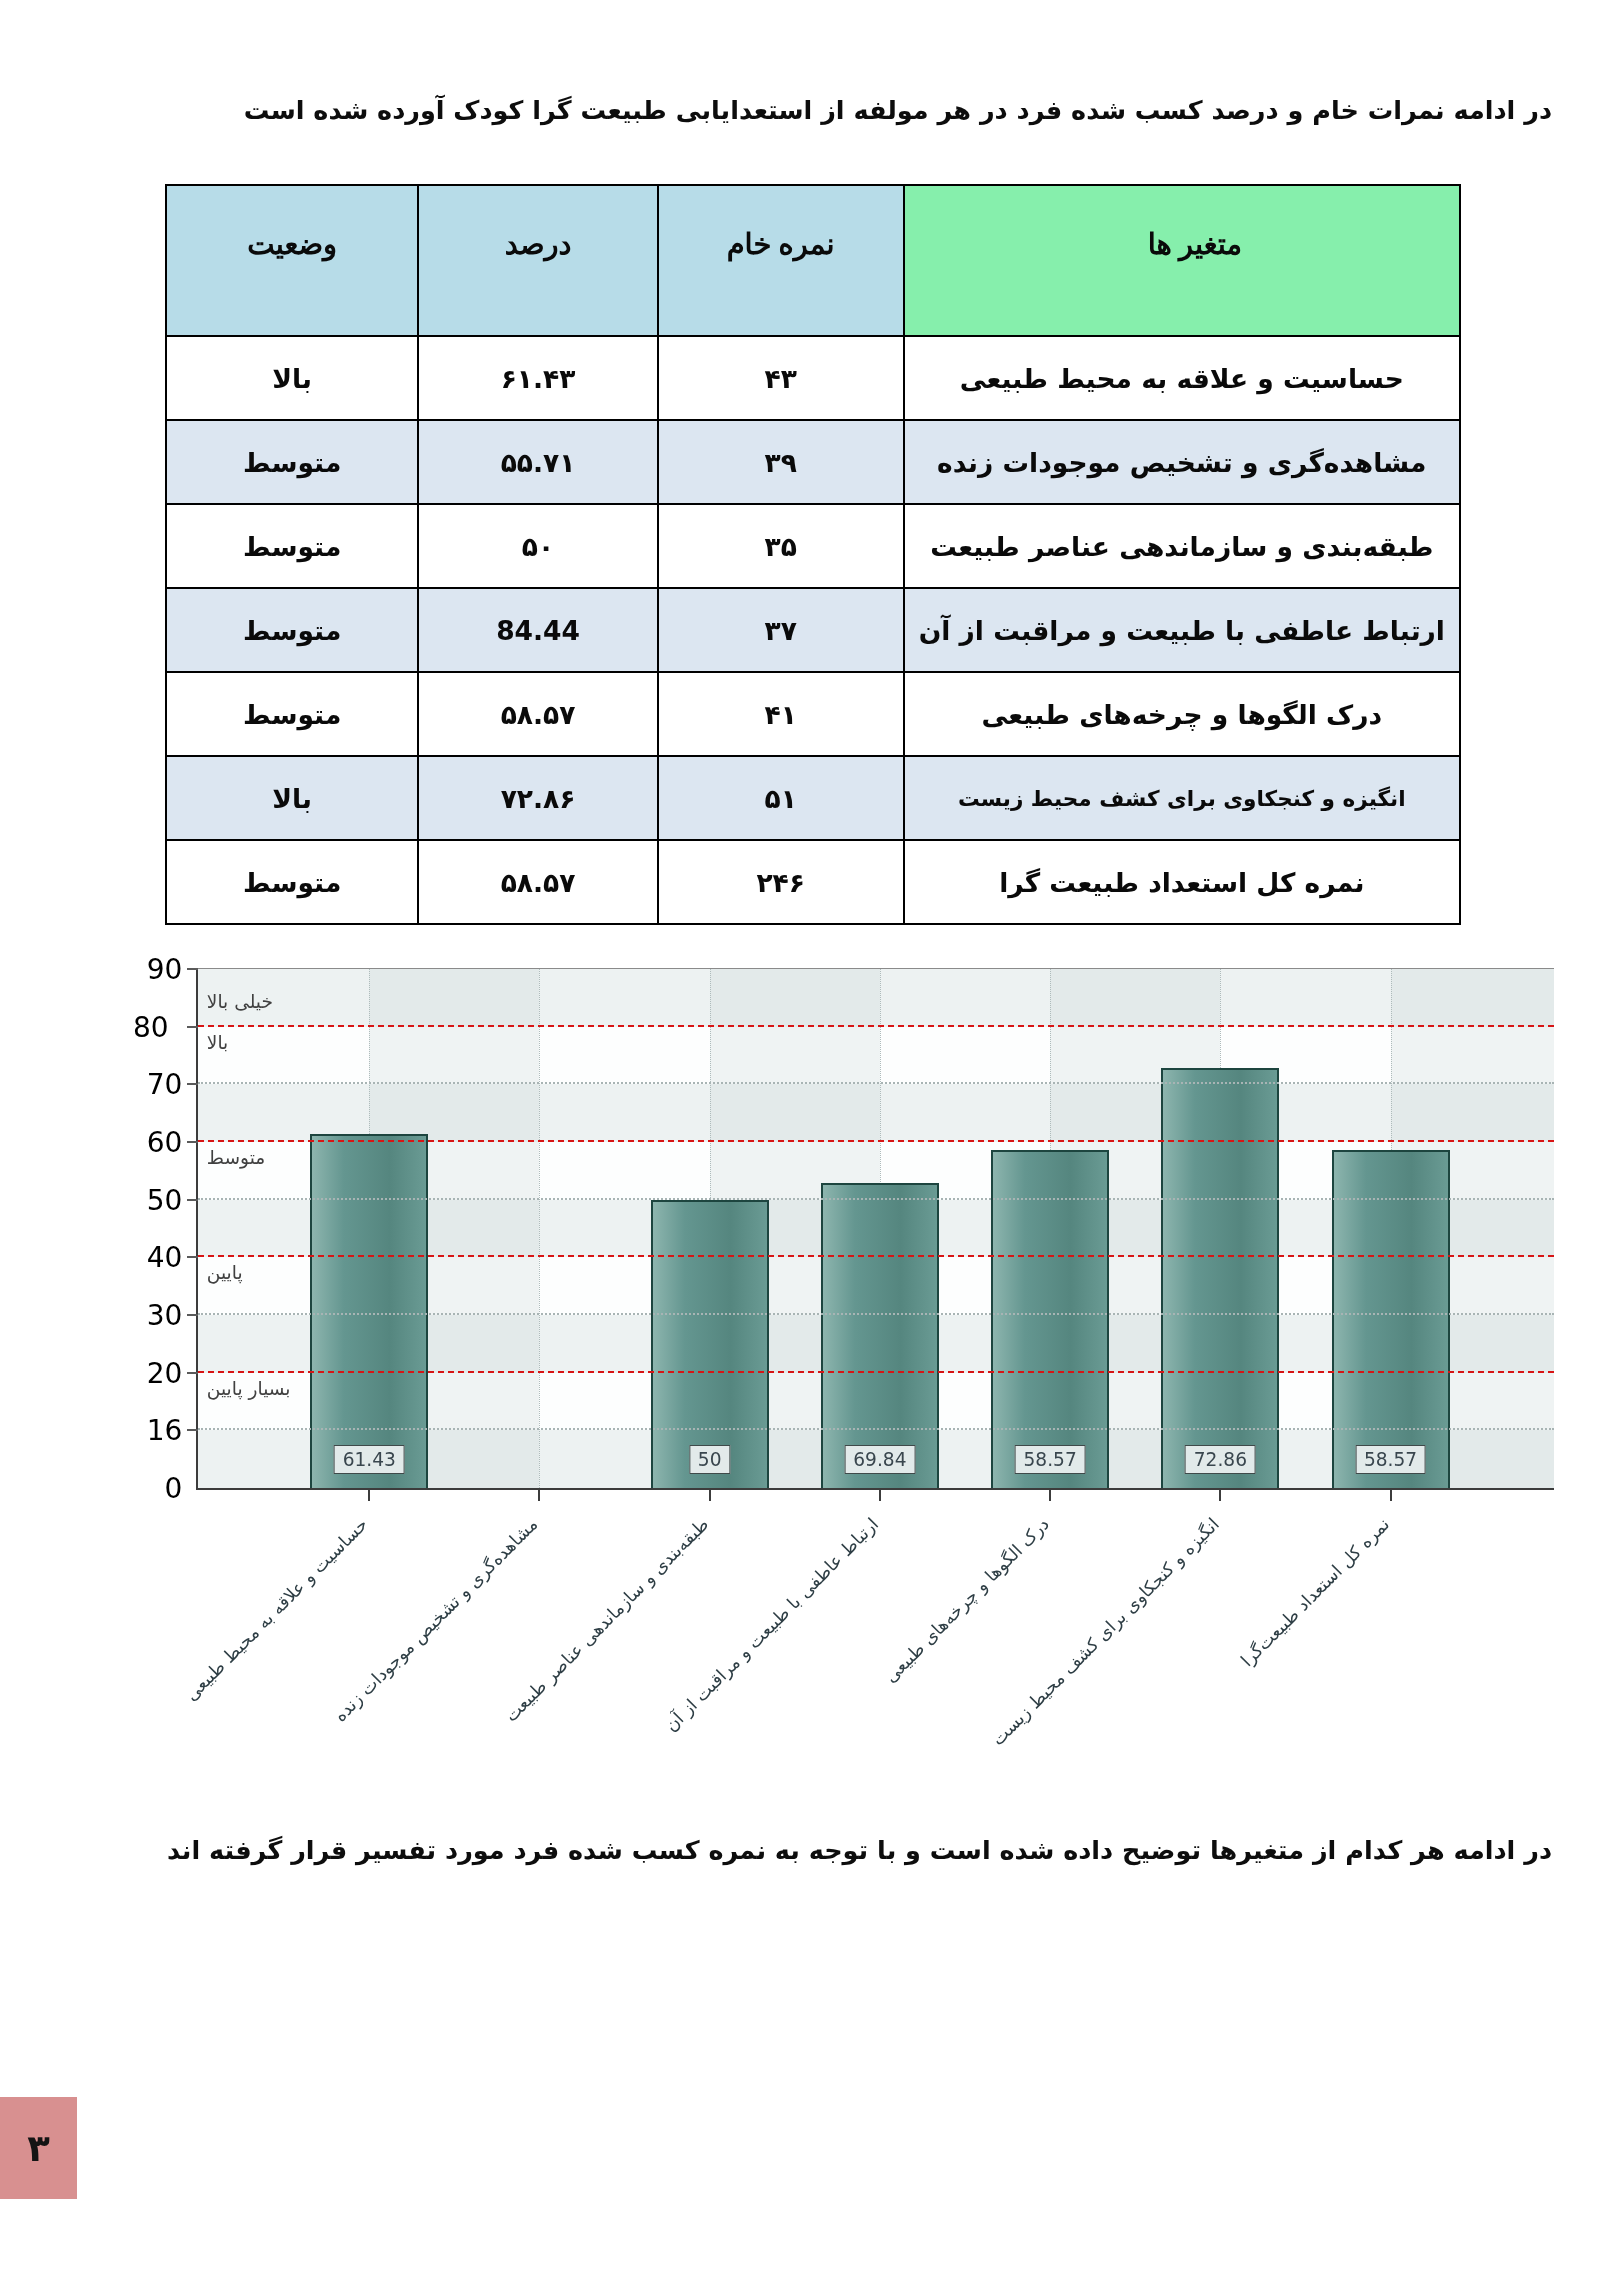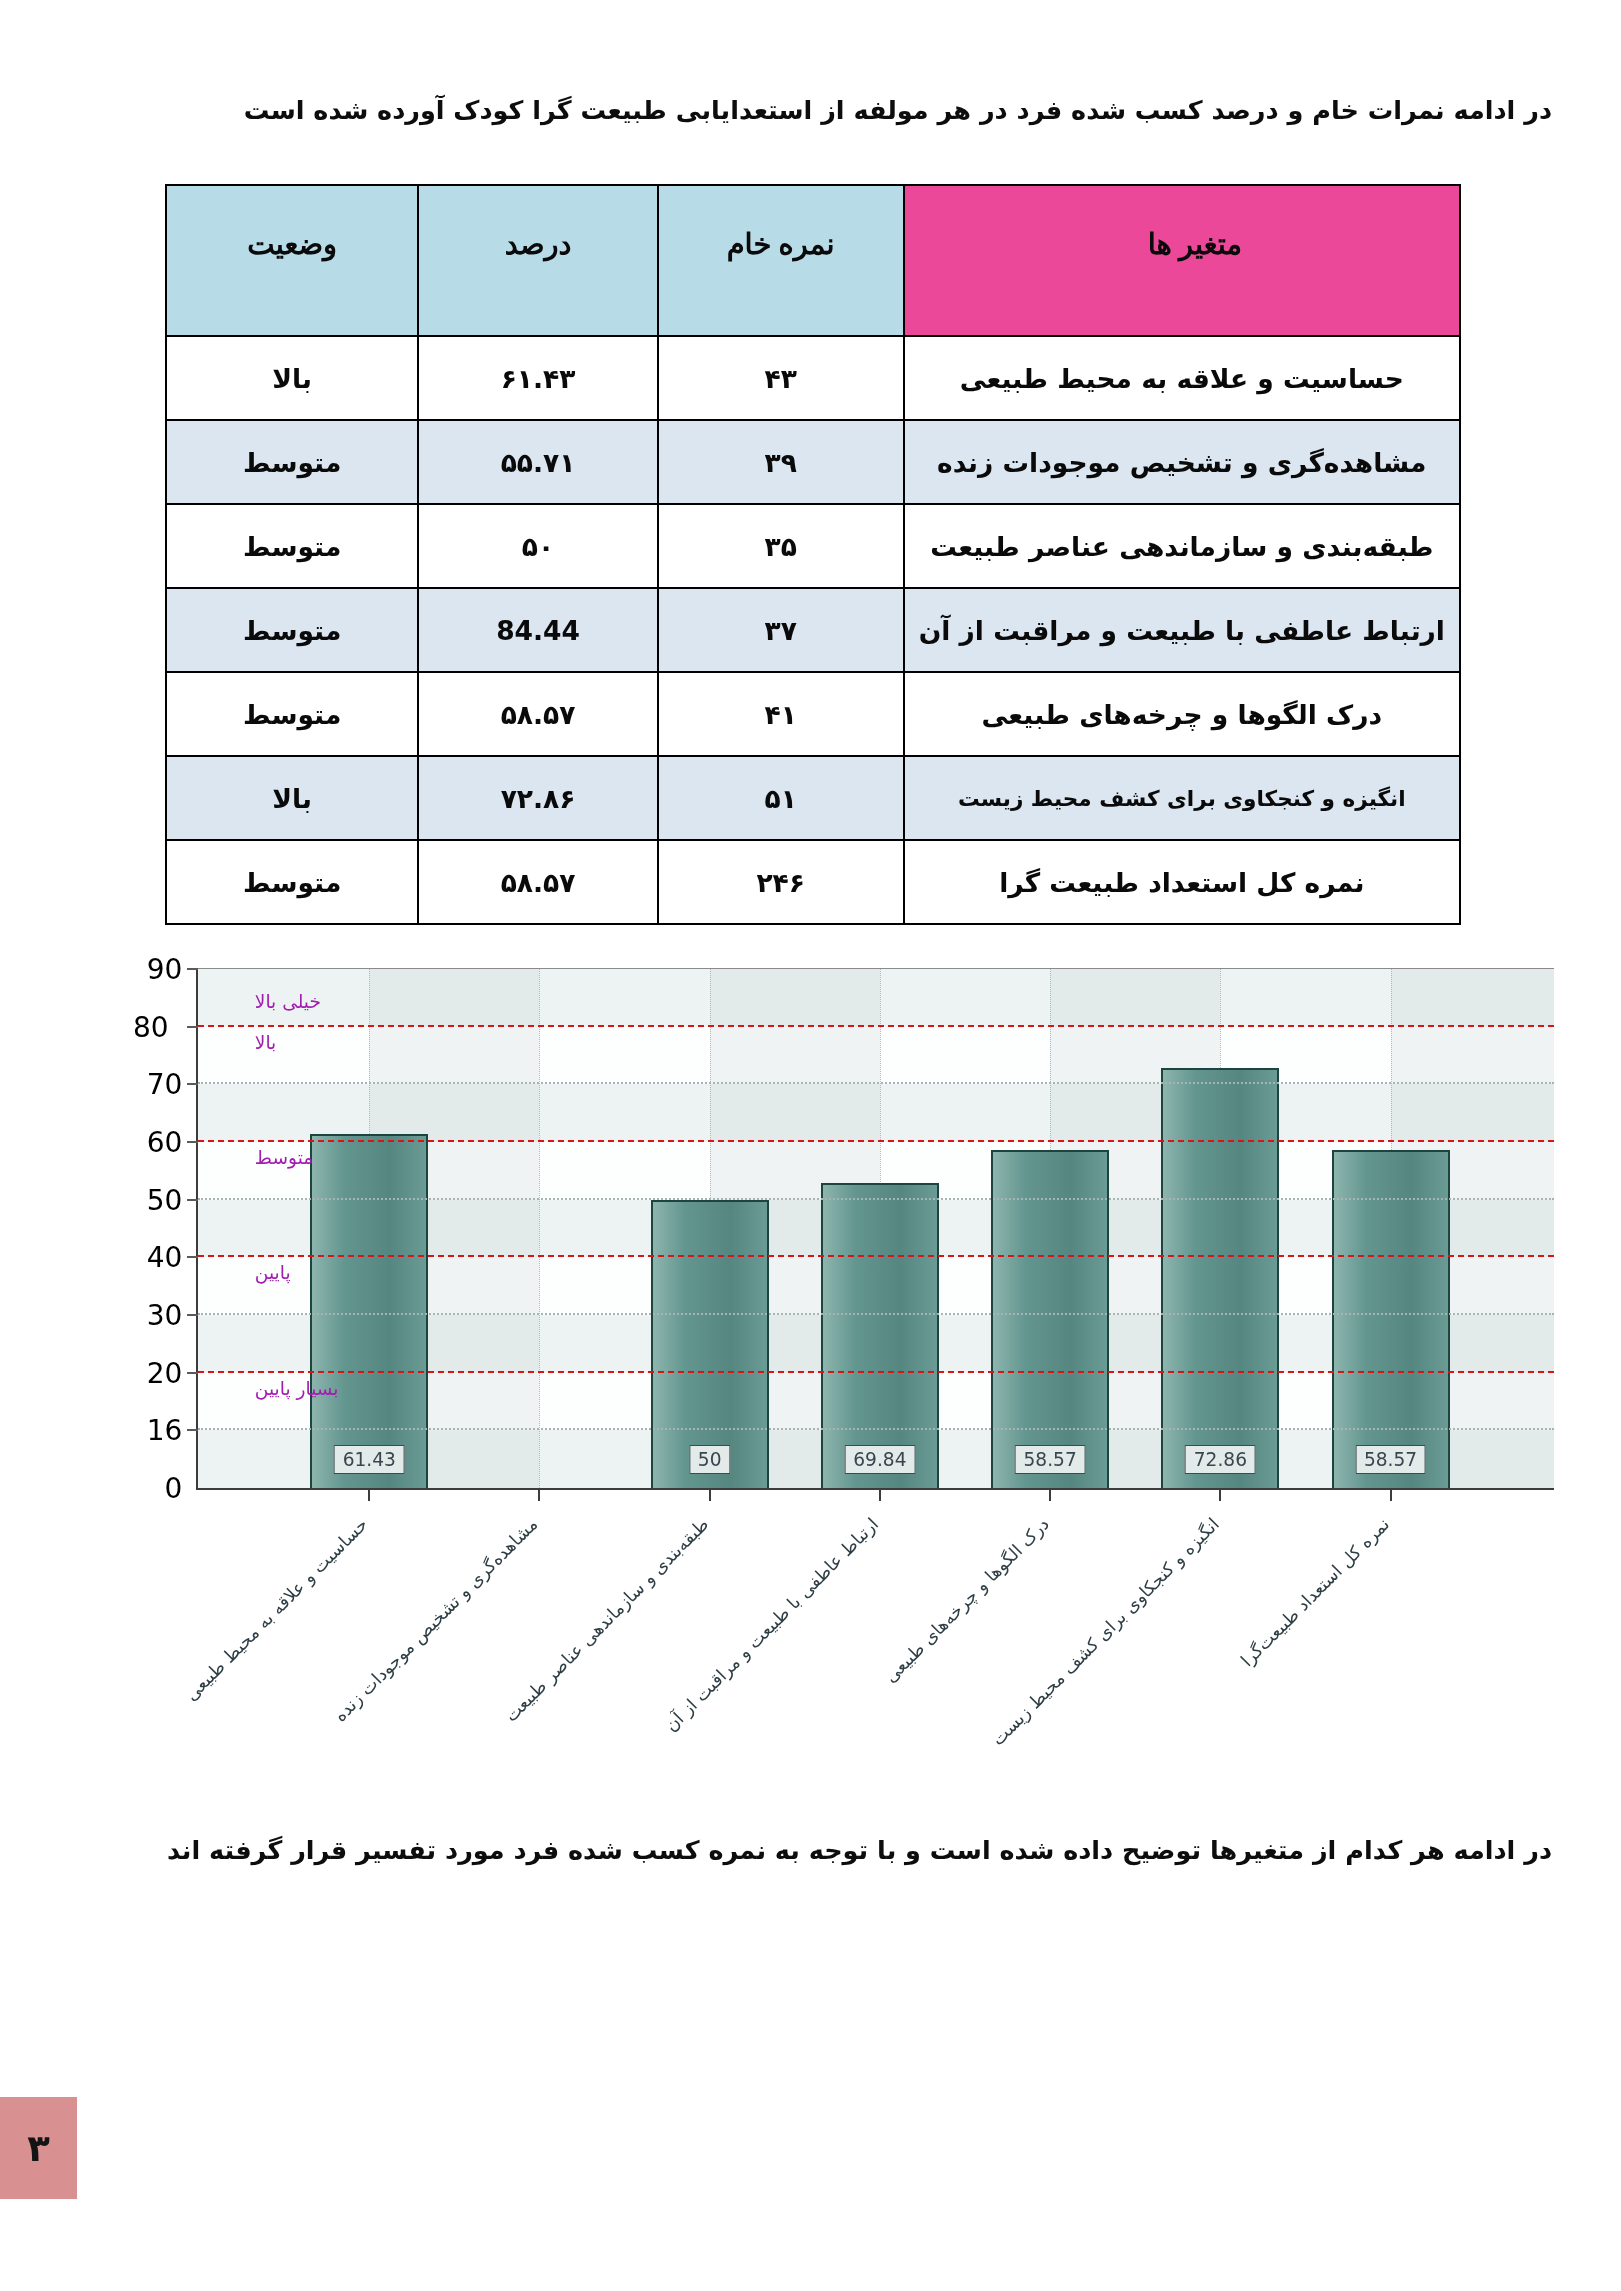--- a/index.html
+++ b/index.html
@@ -95,21 +95,21 @@
     font-size:28px;color:#000000;
     transform:translateY(50%);
   }
   .ytick-dash{
     position:absolute;right:100%;width:10.8px;height:2px;background:#5a5a5a;
     transform:translateY(1px);
   }
   .zone-label{
     position:absolute;left:8.8px;
     direction:rtl;white-space:nowrap;
-    color:#a21caf;font-size:18.6px;z-index:5;margin-left:48px;
+    color:#404040;font-size:18.6px;z-index:5;
   }
   .xtick{
     position:absolute;top:100%;width:2px;height:12.7px;background:#3c3c3c;
     transform:translateX(-50%);
   }
   .xlabel{position:absolute;top:calc(100% + 25.5px);width:0;height:0;}
   .xlabel span{
     position:absolute;right:0;top:0;
     transform:rotate(-45deg);
     transform-origin:top right;
@@ -135,21 +135,21 @@
 
   <table class="scores">
     <colgroup>
       <col class="c-var">
         <col class="c-raw">
         <col class="c-pct">
         <col class="c-status">
     </colgroup>
     <thead>
       <tr>
-        <th style="background: #ec4899; padding-left: 36px;">متغیر ها</th>
+        <th style="background: #86efac; padding-left: 36px;">متغیر ها</th>
         <th style="background: rgb(183, 220, 232);">نمره خام</th>
         <th style="background: rgb(183, 220, 232);">درصد</th>
         <th style="background: rgb(183, 220, 232);">وضعیت</th>
       </tr>
     </thead>
     <tbody>
       <tr>
         <td class="var">حساسیت و علاقه به محیط طبیعی</td>
         <td class="num">۴۳</td>
         <td class="num">۶۱.۴۳</td>

